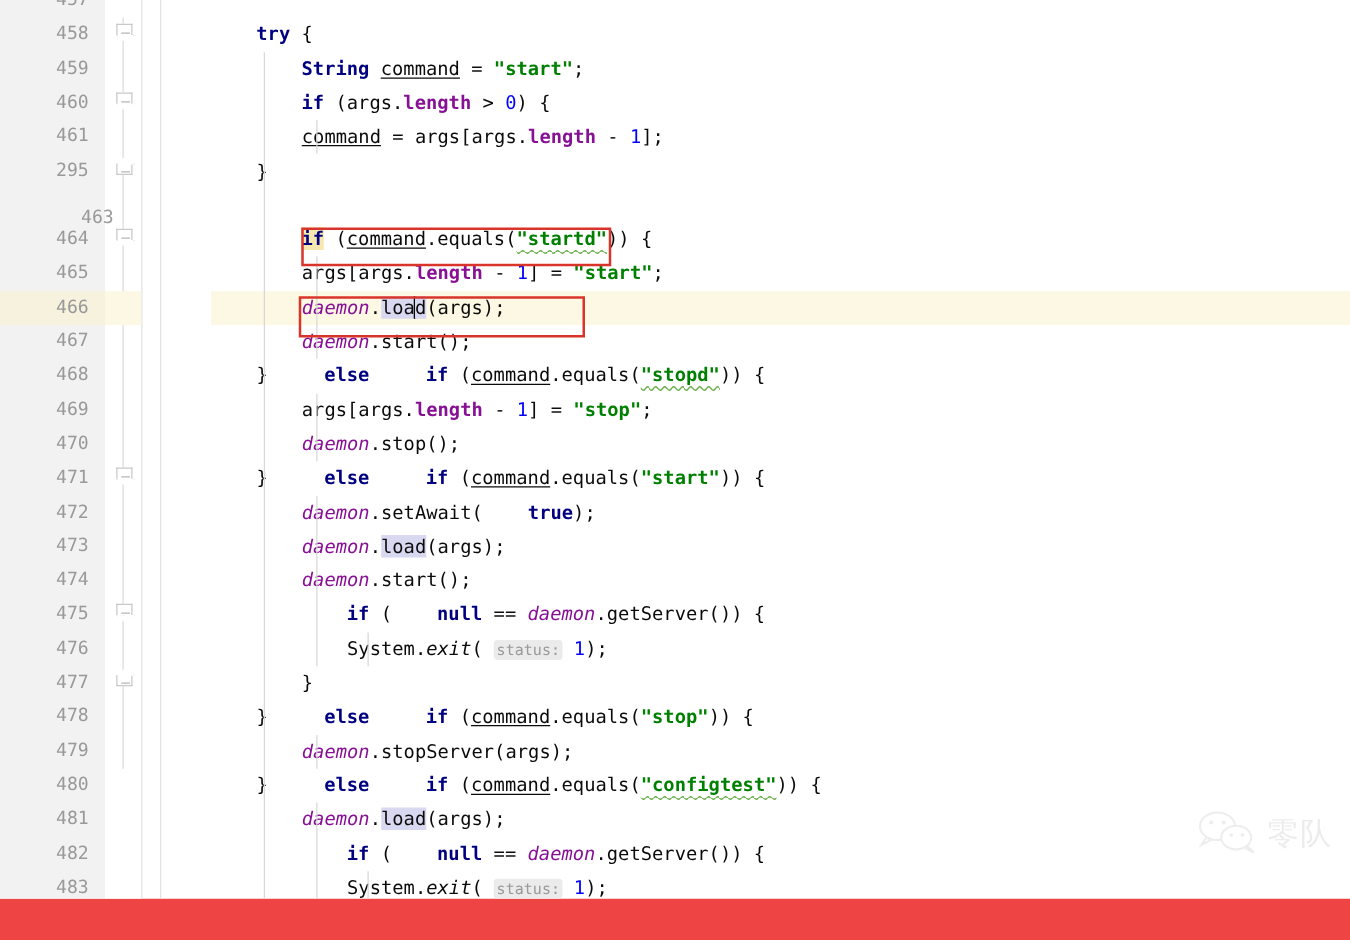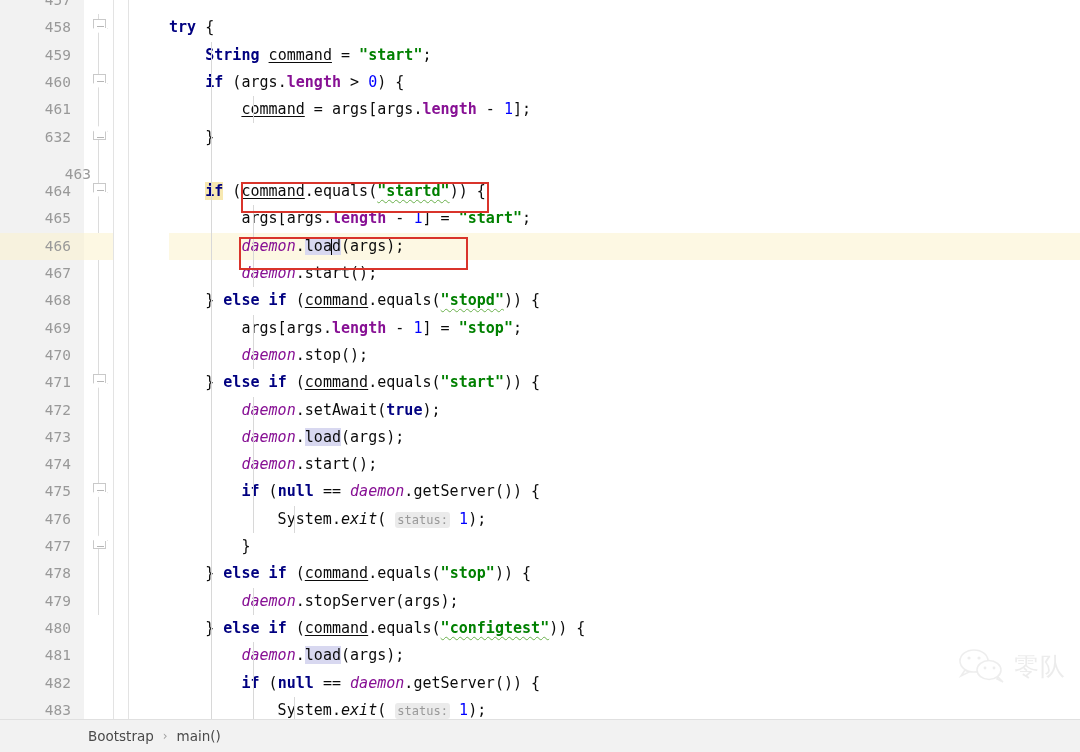--- a/index.html
+++ b/index.html
@@ -143,21 +143,21 @@
   }
 
   
   .indent-guide {
     position: absolute;
     width: 1px;
     background: #d8d8d8;
   }
 
   
-  .kw      { color: #000080; font-weight: bold; }
+  .kw      { color: #000080; font-weight: bold; margin-left: 36px; }
   .str     { color: #008000; font-weight: bold; }
   .num     { color: #0000ff; }
   .field   { color: #871094; font-style: italic; }
   .prop    { color: #871094; font-weight: bold; }
   .localvar{ color: #0b0b0b; text-decoration: underline; text-underline-offset: 2px; }
   .plain   { color: #0b0b0b; }
   .methoditalic { color: #0b0b0b; font-style: italic; }
 
   
   .squiggle {
@@ -274,21 +274,21 @@
             </div>
           </div>
           <div class="code-cell" style="left: 169px;">    <span class="kw">if</span> (<span class="plain">args</span>.<span class="prop">length</span> &gt; <span class="num">0</span>) {</div>
         </div>
         <div class="row" style="top: 96.2px;">
           <div class="ln-cell">461</div>
           <div class="fold-cell"></div>
           <div class="code-cell" style="left: 169px;">        <span class="localvar">command</span> = <span class="plain">args</span>[<span class="plain">args</span>.<span class="prop">length</span> - <span class="num">1</span>];</div>
         </div>
         <div class="row" style="top: 123.5px;">
-          <div class="ln-cell">632</div>
+          <div class="ln-cell">295</div>
           <div class="fold-cell">
             <div class="fold fold-up">
               <div class="tick"></div>
             </div>
           </div>
           <div class="code-cell" style="left: 169px;">    }</div>
         </div>
         <div class="row" style="top: 161px; margin-left: 20px;">
           <div class="ln-cell">463</div>
           <div class="fold-cell"></div>
@@ -435,19 +435,14 @@
         <circle cx="23" cy="9" r="1.6" fill="#c6c6c6"></circle>
         <ellipse cx="33" cy="21" rx="12" ry="9.5" fill="#ffffff" stroke="#c6c6c6" stroke-width="1.6"></ellipse>
         <path d="M42 28 L47 33 L41 30 Z" fill="none" stroke="#c6c6c6" stroke-width="1.6"></path>
         <circle cx="29" cy="19" r="1.4" fill="#c6c6c6"></circle>
         <circle cx="38" cy="19" r="1.4" fill="#c6c6c6"></circle>
       </svg>
       <span class="wm-text">零队</span>
     </div>
   </div>
 
-  <div id="breadcrumb-bar">
-    <span class="crumb">Bootstrap</span>
-    <span class="crumb-sep">›</span>
-    <span class="crumb">main()</span>
-  </div>
 
 </div>
 
 </body></html>

